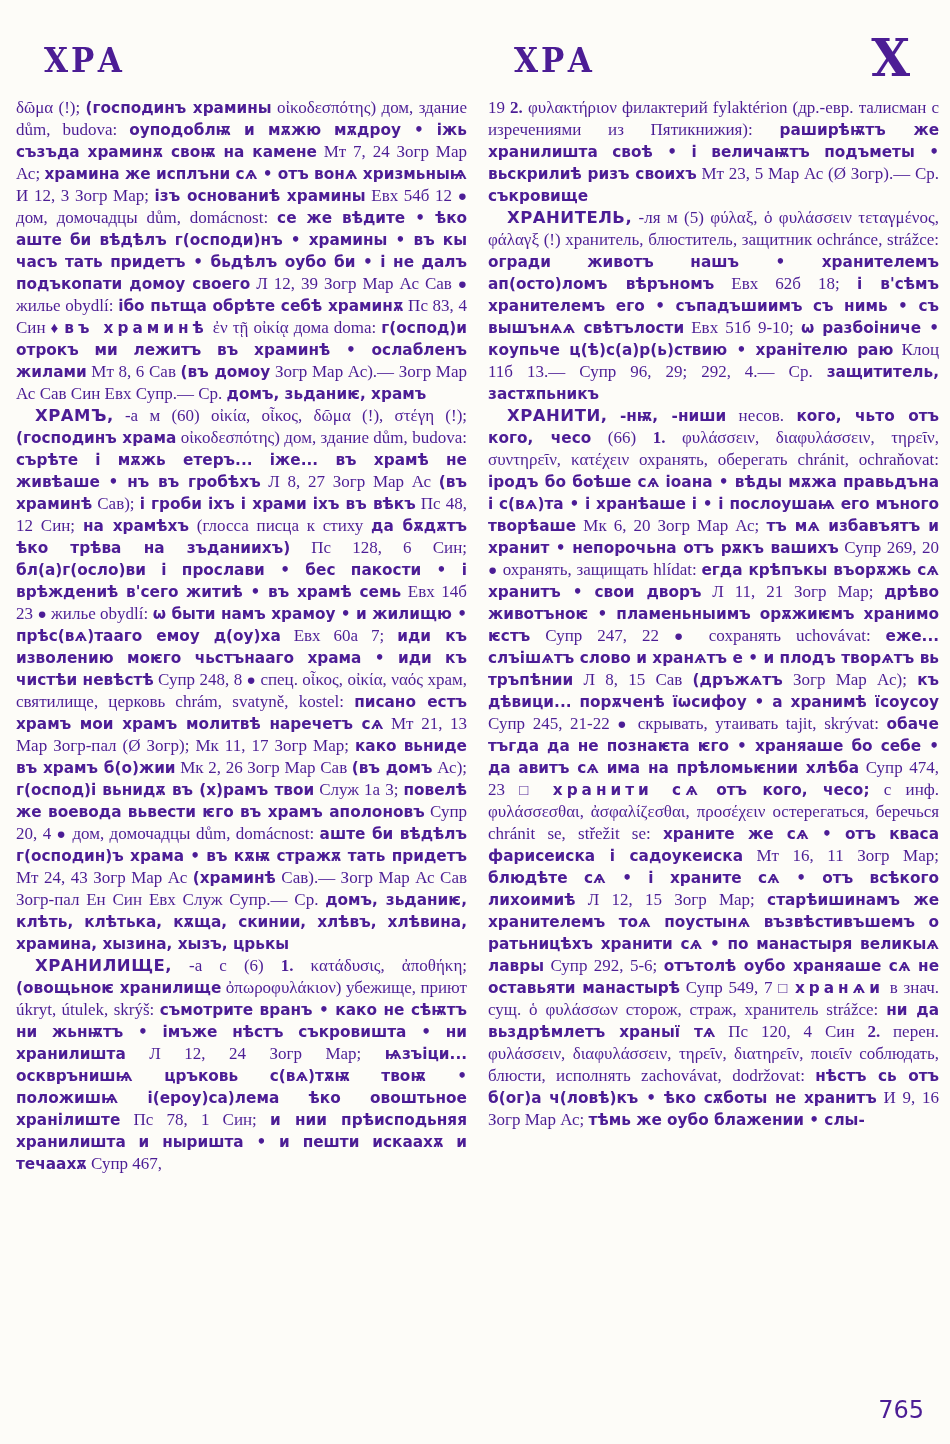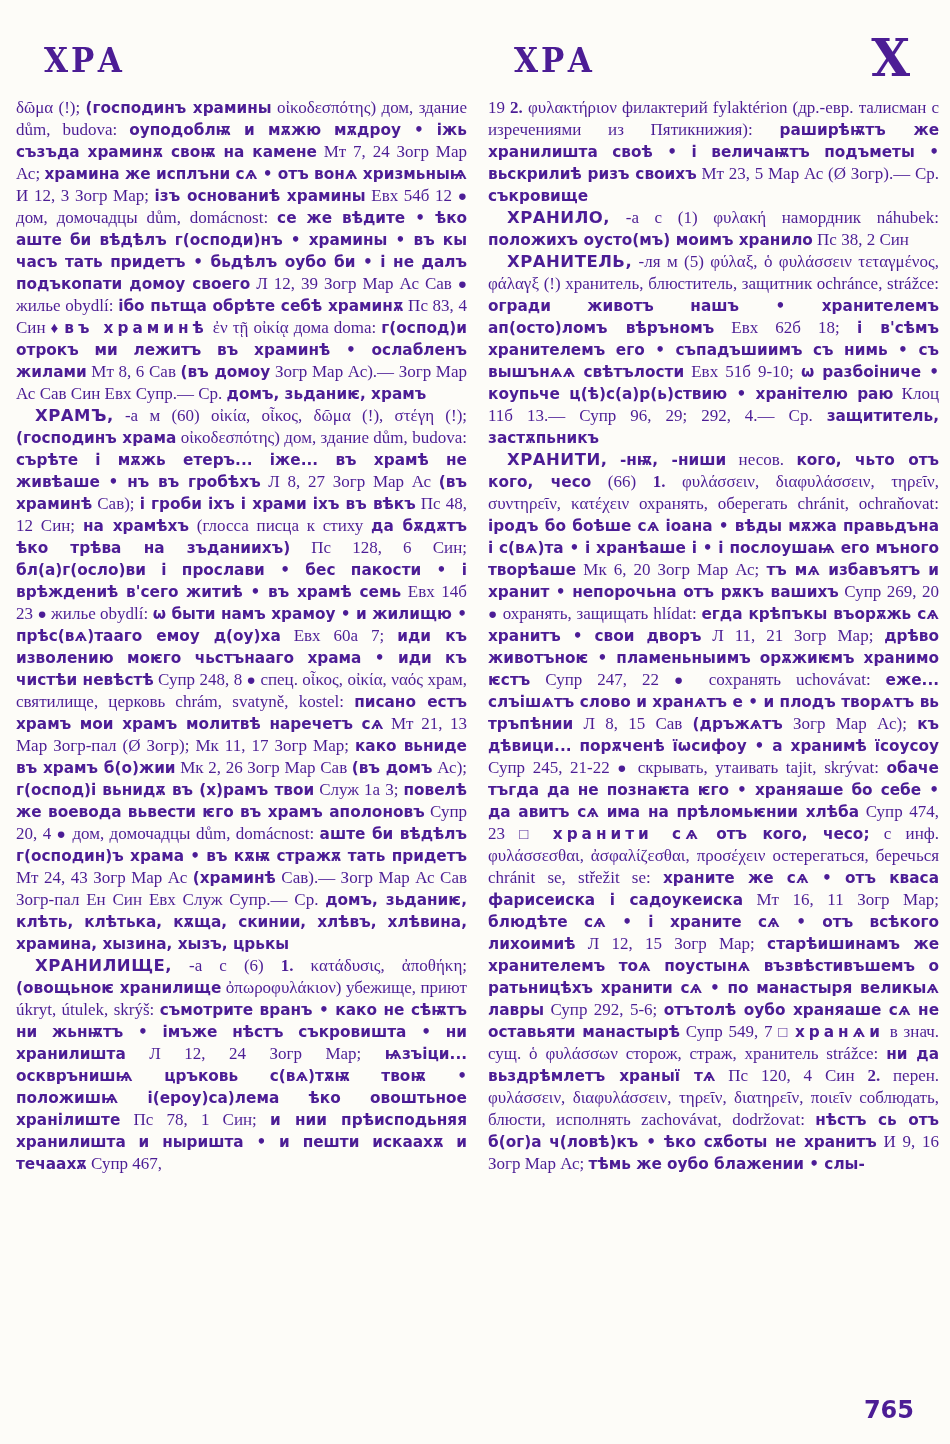--- a/index.html
+++ b/index.html
@@ -40,23 +40,23 @@
   }
   .para.ind{text-indent:19px;}
   .seg-h{font-family:"DejaVu Sans",sans-serif;font-weight:bold;font-size:0.97em;letter-spacing:0.5px;}
   .seg-o{font-family:"DejaVu Sans",sans-serif;font-weight:bold;font-size:0.90em;}
   .seg-i{}
   .seg-r{}
   .seg-b{font-weight:bold;}
   .seg-s{font-size:0.9em;}
   .seg-sp{font-family:"DejaVu Sans",sans-serif;font-weight:bold;font-size:0.90em;letter-spacing:4px;}
   .page-number{
-    position:absolute;right:36px;bottom:20px;
+    position:absolute;right:26px;bottom:20px;
     font-family:"DejaVu Sans",sans-serif;
-    font-weight:bold;font-size:24px;
+    font-weight:normal;font-size:24px;
   }
 </style>
 </head>
 <body>
 
 <div class="page">
 
   <div class="running-head">
     <span class="rh rh-left">ХРА</span>
     <span class="rh rh-center">ХРА</span>
@@ -64,21 +64,20 @@
   </div>
 
   <div class="body-wrap">
     <div class="col">
         <p class="para"><span class="seg-r">δῶμα (!);</span> <span class="seg-o">(господинъ храмины</span> <span class="seg-r">οἰκοδεσπότης) дом, здание dům, budova:</span> <span class="seg-o">оуподоблѭ и мѫжю мѫдроу • іжь съзъда храминѫ своѭ на камене</span> <span class="seg-i">Мт 7, 24 Зогр Мар Ас;</span> <span class="seg-o">храмина же исплъни сѧ • отъ вонѧ хризмьныѩ</span> <span class="seg-i">И 12, 3 Зогр Мар;</span> <span class="seg-o">ізъ основаниѣ храмины</span> <span class="seg-i">Евх 54б 12</span> <span class="seg-s">●</span> <span class="seg-r">дом, домочадцы dům, domácnost:</span> <span class="seg-o">се же вѣдите • ѣко аште би вѣдѣлъ г(осподи)нъ • храмины • въ кы часъ тать придетъ • бьдѣлъ оубо би • і не далъ подъкопати домоу своего</span> <span class="seg-i">Л 12, 39 Зогр Мар Ас Сав</span> <span class="seg-s">●</span> <span class="seg-r">жилье obydlí:</span> <span class="seg-o">ібо пьтща обрѣте себѣ храминѫ</span> <span class="seg-i">Пс 83, 4 Син</span> <span class="seg-s">♦</span> <span class="seg-sp">въ храминѣ</span> <span class="seg-r">ἐν τῇ οἰκίᾳ дома doma:</span> <span class="seg-o">г(оспод)и отрокъ ми лежитъ въ храминѣ • ослабленъ жилами</span> <span class="seg-i">Мт 8, 6 Сав</span> <span class="seg-o">(въ домоу</span> <span class="seg-i">Зогр Мар Ас).— Зогр Мар Ас Сав Син Евх Супр.— Ср.</span> <span class="seg-o">домъ, зьданиѥ, храмъ</span></p>
         <p class="para ind"><span class="seg-h">ХРАМЪ,</span> <span class="seg-i">-а м</span> <span class="seg-r">(60) οἰκία, οἶκος, δῶμα (!), στέγη (!);</span> <span class="seg-o">(господинъ храма</span> <span class="seg-r">οἰκοδεσπότης) дом, здание dům, budova:</span> <span class="seg-o">сърѣте і мѫжь етеръ... іже... въ храмѣ не живѣаше • нъ въ гробѣхъ</span> <span class="seg-i">Л 8, 27 Зогр Мар Ас</span> <span class="seg-o">(въ храминѣ</span> <span class="seg-i">Сав);</span> <span class="seg-o">і гроби іхъ і храми іхъ въ вѣкъ</span> <span class="seg-i">Пс 48, 12 Син;</span> <span class="seg-o">на храмѣхъ</span> <span class="seg-i">(глосса писца к стиху</span> <span class="seg-o">да бѫдѫтъ ѣко трѣва на зъданиихъ)</span> <span class="seg-i">Пс 128, 6 Син;</span> <span class="seg-o">бл(а)г(осло)ви і прослави • бес пакости • і врѣждениѣ в'сего житиѣ • въ храмѣ семь</span> <span class="seg-i">Евх 14б 23</span> <span class="seg-s">●</span> <span class="seg-r">жилье obydlí:</span> <span class="seg-o">ѡ быти намъ храмоу • и жилищю • прѣс(вѧ)тааго емоу д(оу)ха</span> <span class="seg-i">Евх 60а 7;</span> <span class="seg-o">иди къ изволению моѥго чьстънааго храма • иди къ чистѣи невѣстѣ</span> <span class="seg-i">Супр 248, 8</span> <span class="seg-s">●</span> <span class="seg-i">спец.</span> <span class="seg-r">οἶκος, οἰκία, ναός храм, святилище, церковь chrám, svatyně, kostel:</span> <span class="seg-o">писано естъ храмъ мои храмъ молитвѣ наречетъ сѧ</span> <span class="seg-i">Мт 21, 13 Мар Зогр-пал (Ø Зогр); Мк 11, 17 Зогр Мар;</span> <span class="seg-o">како вьниде въ храмъ б(о)жии</span> <span class="seg-i">Мк 2, 26 Зогр Мар Сав</span> <span class="seg-o">(въ домъ</span> <span class="seg-i">Ас);</span> <span class="seg-o">г(оспод)і вьнидѫ въ (х)рамъ твои</span> <span class="seg-i">Служ 1а 3;</span> <span class="seg-o">повелѣ же воевода вьвести ѥго въ храмъ аполоновъ</span> <span class="seg-i">Супр 20, 4</span> <span class="seg-s">●</span> <span class="seg-r">дом, домочадцы dům, domácnost:</span> <span class="seg-o">аште би вѣдѣлъ г(осподин)ъ храма • въ кѫѭ стражѫ тать придетъ</span> <span class="seg-i">Мт 24, 43 Зогр Мар Ас</span> <span class="seg-o">(храминѣ</span> <span class="seg-i">Сав).— Зогр Мар Ас Сав Зогр-пал Ен Син Евх Служ Супр.— Ср.</span> <span class="seg-o">домъ, зьданиѥ, клѣть, клѣтька, кѫща, скинии, хлѣвъ, хлѣвина, храмина, хызина, хызъ, црькы</span></p>
         <p class="para ind"><span class="seg-h">ХРАНИЛИЩЕ,</span> <span class="seg-i">-а с</span> <span class="seg-r">(6)</span> <span class="seg-b">1.</span> <span class="seg-r">κατάδυσις, ἀποθήκη;</span> <span class="seg-o">(овощьноѥ хранилище</span> <span class="seg-r">ὀπωροφυλάκιον) убежище, приют úkryt, útulek, skrýš:</span> <span class="seg-o">съмотрите вранъ • како не сѣѭтъ ни жьнѭтъ • імъже нѣстъ съкровишта • ни хранилишта</span> <span class="seg-i">Л 12, 24 Зогр Мар;</span> <span class="seg-o">ѩзъіци... оскврънишѩ цръковь с(вѧ)тѫѭ твоѭ • положишѩ і(ероу)са)лема ѣко овоштьное хранілиште</span> <span class="seg-i">Пс 78, 1 Син;</span> <span class="seg-o">и нии прѣисподьняя хранилишта и ныришта • и пешти искаахѫ и течаахѫ</span> <span class="seg-i">Супр 467,</span></p>
       </div>
     <div class="col">
         <p class="para"><span class="seg-i">19</span> <span class="seg-b">2.</span> <span class="seg-r">φυλακτήριον филактерий fylaktérion</span> <span class="seg-i">(др.-евр. талисман с изречениями из Пятикнижия):</span> <span class="seg-o">раширѣѭтъ же хранилишта своѣ • і величаѭтъ подъметы • вьскрилиѣ ризъ своихъ</span> <span class="seg-i">Мт 23, 5 Мар Ас (Ø Зогр).— Ср.</span> <span class="seg-o">съкровище</span></p>
-        <p class="para ind"><span class="seg-h">ХРАНИЛО,</span> <span class="seg-i">-а с</span> <span class="seg-r">(1) φυλακή намордник náhubek:</span> <span class="seg-o">положихъ оусто(мъ) моимъ хранило</span> <span class="seg-i">Пс 38, 2 Син</span></p>
         <p class="para ind"><span class="seg-h">ХРАНИТЕЛЬ,</span> <span class="seg-i">-ля м</span> <span class="seg-r">(5) φύλαξ, ὁ φυλάσσειν τεταγμένος, φάλαγξ (!) хранитель, блюститель, защитник ochránce, strážce:</span> <span class="seg-o">огради животъ нашъ • хранителемъ ап(осто)ломъ вѣръномъ</span> <span class="seg-i">Евх 62б 18;</span> <span class="seg-o">і в'сѣмъ хранителемъ его • съпадъшиимъ съ нимь • съ вышънѧѧ свѣтълости</span> <span class="seg-i">Евх 51б 9-10;</span> <span class="seg-o">ѡ разбоіниче • коупьче ц(ѣ)с(а)р(ь)ствию • хранітелю раю</span> <span class="seg-i">Клоц 11б 13.— Супр 96, 29; 292, 4.— Ср.</span> <span class="seg-o">защититель, застѫпьникъ</span></p>
         <p class="para ind"><span class="seg-h">ХРАНИТИ,</span> <span class="seg-o">-нѭ, -ниши</span> <span class="seg-i">несов.</span> <span class="seg-o">кого, чьто отъ кого, чесо</span> <span class="seg-r">(66)</span> <span class="seg-b">1.</span> <span class="seg-r">φυλάσσειν, διαφυλάσσειν, τηρεῖν, συντηρεῖν, κατέχειν охранять, оберегать chránit, ochraňovat:</span> <span class="seg-o">іродъ бо боѣше сѧ іоана • вѣды мѫжа правьдъна і с(вѧ)та • і хранѣаше і • і послоушаѩ его мъного творѣаше</span> <span class="seg-i">Мк 6, 20 Зогр Мар Ас;</span> <span class="seg-o">тъ мѧ избавъятъ и хранит • непорочьна отъ рѫкъ вашихъ</span> <span class="seg-i">Супр 269, 20</span> <span class="seg-s">●</span> <span class="seg-r">охранять, защищать hlídat:</span> <span class="seg-o">егда крѣпъкы въорѫжь сѧ хранитъ • свои дворъ</span> <span class="seg-i">Л 11, 21 Зогр Мар;</span> <span class="seg-o">дрѣво животъноѥ • пламеньныимъ орѫжиѥмъ хранимо ѥстъ</span> <span class="seg-i">Супр 247, 22</span> <span class="seg-s">●</span> <span class="seg-r">сохранять uchovávat:</span> <span class="seg-o">еже... слъішѧтъ слово и хранѧтъ е • и плодъ творѧтъ вь тръпѣнии</span> <span class="seg-i">Л 8, 15 Сав</span> <span class="seg-o">(дръжѧтъ</span> <span class="seg-i">Зогр Мар Ас);</span> <span class="seg-o">къ дѣвици... порѫченѣ їѡсифоу • а хранимѣ їсоусоу</span> <span class="seg-i">Супр 245, 21-22</span> <span class="seg-s">●</span> <span class="seg-r">скрывать, утаивать tajit, skrývat:</span> <span class="seg-o">обаче тъгда да не познаѥта ѥго • храняаше бо себе • да авитъ сѧ има на прѣломьѥнии хлѣба</span> <span class="seg-i">Супр 474, 23</span> <span class="seg-s">□</span> <span class="seg-sp">хранити сѧ</span> <span class="seg-o">отъ кого, чесо;</span> <span class="seg-i">с инф.</span> <span class="seg-r">φυλάσσεσθαι, ἀσφαλίζεσθαι, προσέχειν остерегаться, беречься chránit se, střežit se:</span> <span class="seg-o">храните же сѧ • отъ кваса фарисеиска і садоукеиска</span> <span class="seg-i">Мт 16, 11 Зогр Мар;</span> <span class="seg-o">блюдѣте сѧ • і храните сѧ • отъ всѣкого лихоимиѣ</span> <span class="seg-i">Л 12, 15 Зогр Мар;</span> <span class="seg-o">старѣишинамъ же хранителемъ тоѧ поустынѧ възвѣстивъшемъ о ратьницѣхъ хранити сѧ • по манастыря великыѧ лавры</span> <span class="seg-i">Супр 292, 5-6;</span> <span class="seg-o">отътолѣ оубо храняаше сѧ не оставьяти манастырѣ</span> <span class="seg-i">Супр 549, 7</span> <span class="seg-s">□</span> <span class="seg-sp">хранѧи</span> <span class="seg-i">в знач. сущ.</span> <span class="seg-r">ὁ φυλάσσων сторож, страж, хранитель strážce:</span> <span class="seg-o">ни да вьздрѣмлетъ храныї тѧ</span> <span class="seg-i">Пс 120, 4 Син</span> <span class="seg-b">2.</span> <span class="seg-i">перен.</span> <span class="seg-r">φυλάσσειν, διαφυλάσσειν, τηρεῖν, διατηρεῖν, ποιεῖν соблюдать, блюсти, исполнять zachovávat, dodržovat:</span> <span class="seg-o">нѣстъ сь отъ б(ог)а ч(ловѣ)къ • ѣко сѫботы не хранитъ</span> <span class="seg-i">И 9, 16 Зогр Мар Ас;</span> <span class="seg-o">тѣмь же оубо блажении • слы-</span></p>
       </div>
   </div>
 
   <div class="page-number">765</div>
 
 </div>
 
 </body></html>

